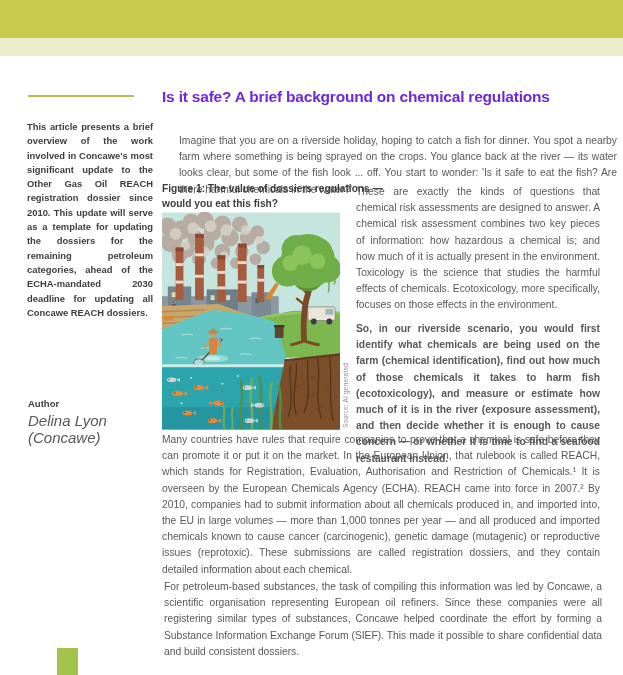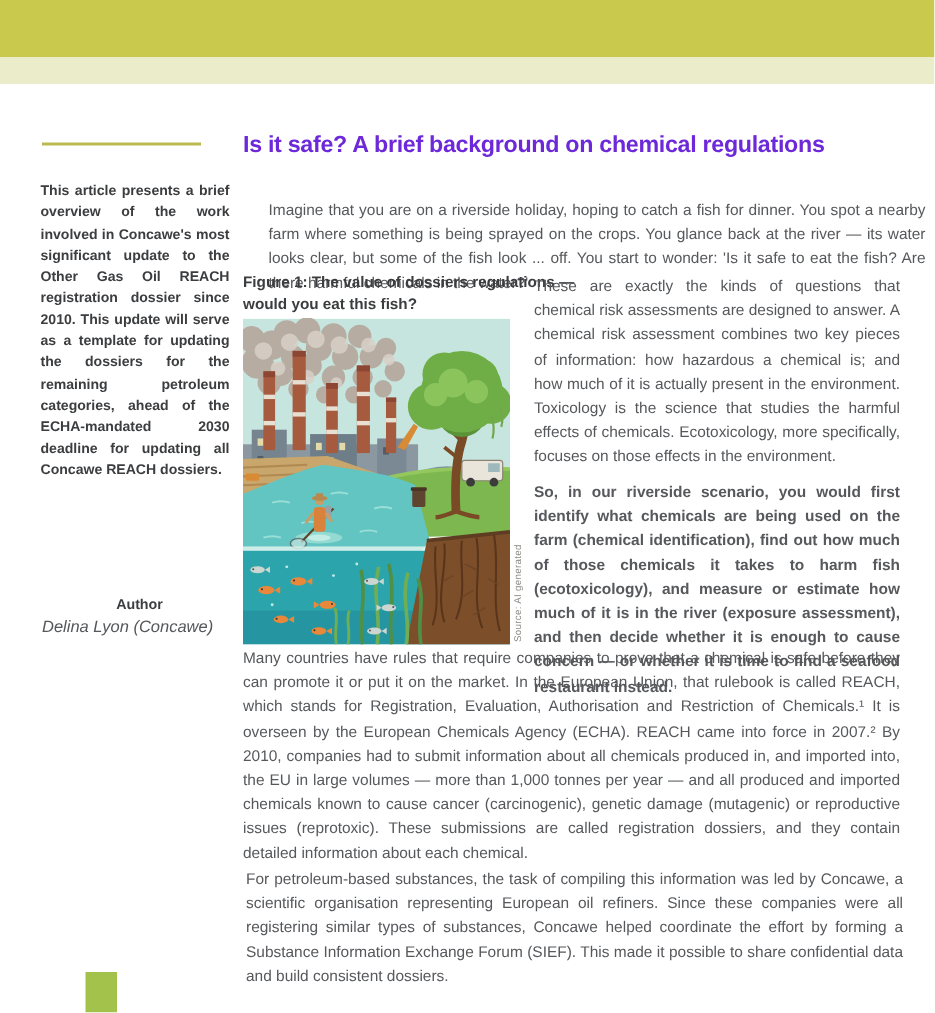--- a/index.html
+++ b/index.html
@@ -12,22 +12,22 @@
   .band-secondary{position:absolute;left:0;top:38px;width:623px;height:18px;background:#ebecca;}
 
   .sidebar-rule{position:absolute;left:28px;top:95px;width:106px;height:2px;background:#b9ba50;}
   .sidebar-summary{
     position:absolute;left:27px;top:104px;width:126px;
     font-size:9.4px;line-height:14.3px;font-weight:bold;color:#3b3d3f;
     text-align:justify;
     margin-top:16px;
   }
   .author-block{position:absolute;left:28px;top:398px;width:130px;}
-  .author-label{font-size:9.5px;font-weight:bold;color:#3b3d3f;text-align:center;}
-  .author-name{font-size:11px;font-style:italic;color:#55575a;margin-top:3px;}
+  .author-label{font-size:9.5px;font-weight:bold;color:#3b3d3f;}
+  .author-name{font-size:15px;font-style:italic;color:#55575a;margin-top:3px;}
 
   .article-title{
     position:absolute;left:162px;top:88px;width:445px;
     font-size:15.5px;font-weight:bold;color:#6d28d9;letter-spacing:-0.2px;
   }
   .body-text{
     font-size:10.3px;line-height:16.2px;color:#56585b;text-align:justify;
   }
   .intro-para{position:absolute;left:162px;top:116px;width:438px;}
   .figure-caption{

